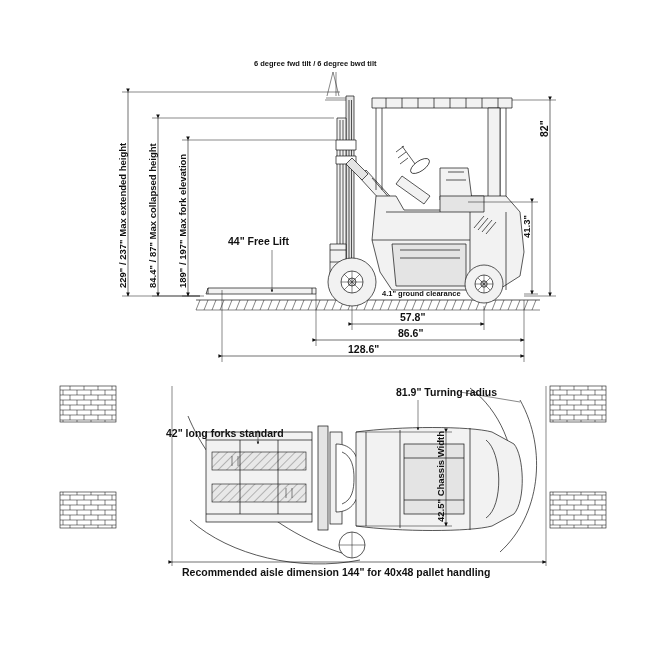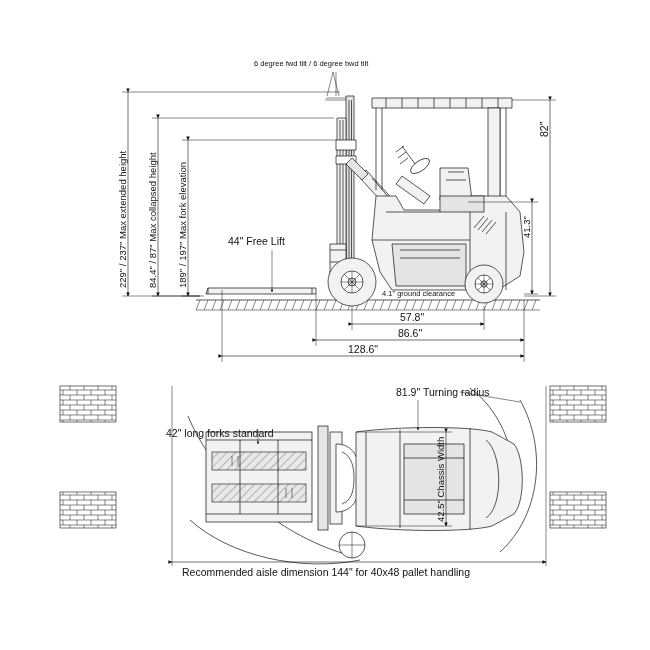--- a/index.html
+++ b/index.html
@@ -4,21 +4,21 @@
 <style>
   html,body{margin:0;padding:0;}
   body{
     width:650px;height:650px;
     background:#ffffff;
     font-family:"Liberation Sans", sans-serif;
     color:#1a1a1a;
     position:relative;
     overflow:hidden;
   }
-  #stage{position:absolute;left:0;top:0;width:650px;height:476px;}
+  #stage{position:absolute;left:0;top:0;width:650px;height:476px;font-weight:bold;}
   svg{display:block;}
   .lbl{font-family:"Liberation Sans", sans-serif;fill:#111;}
   .t7{font-size:7.5px;}
   .t9{font-size:9.5px;}
   .t10{font-size:10.5px;}
   .thin{stroke:#111;stroke-width:0.7;fill:none;}
   .vthin{stroke:#111;stroke-width:0.5;fill:none;}
   .dim{stroke:#111;stroke-width:0.6;fill:none;}
   .fill-l{fill:#f2f2f2;stroke:#111;stroke-width:0.7;}
   .fill-m{fill:#e4e4e4;stroke:#111;stroke-width:0.7;}

